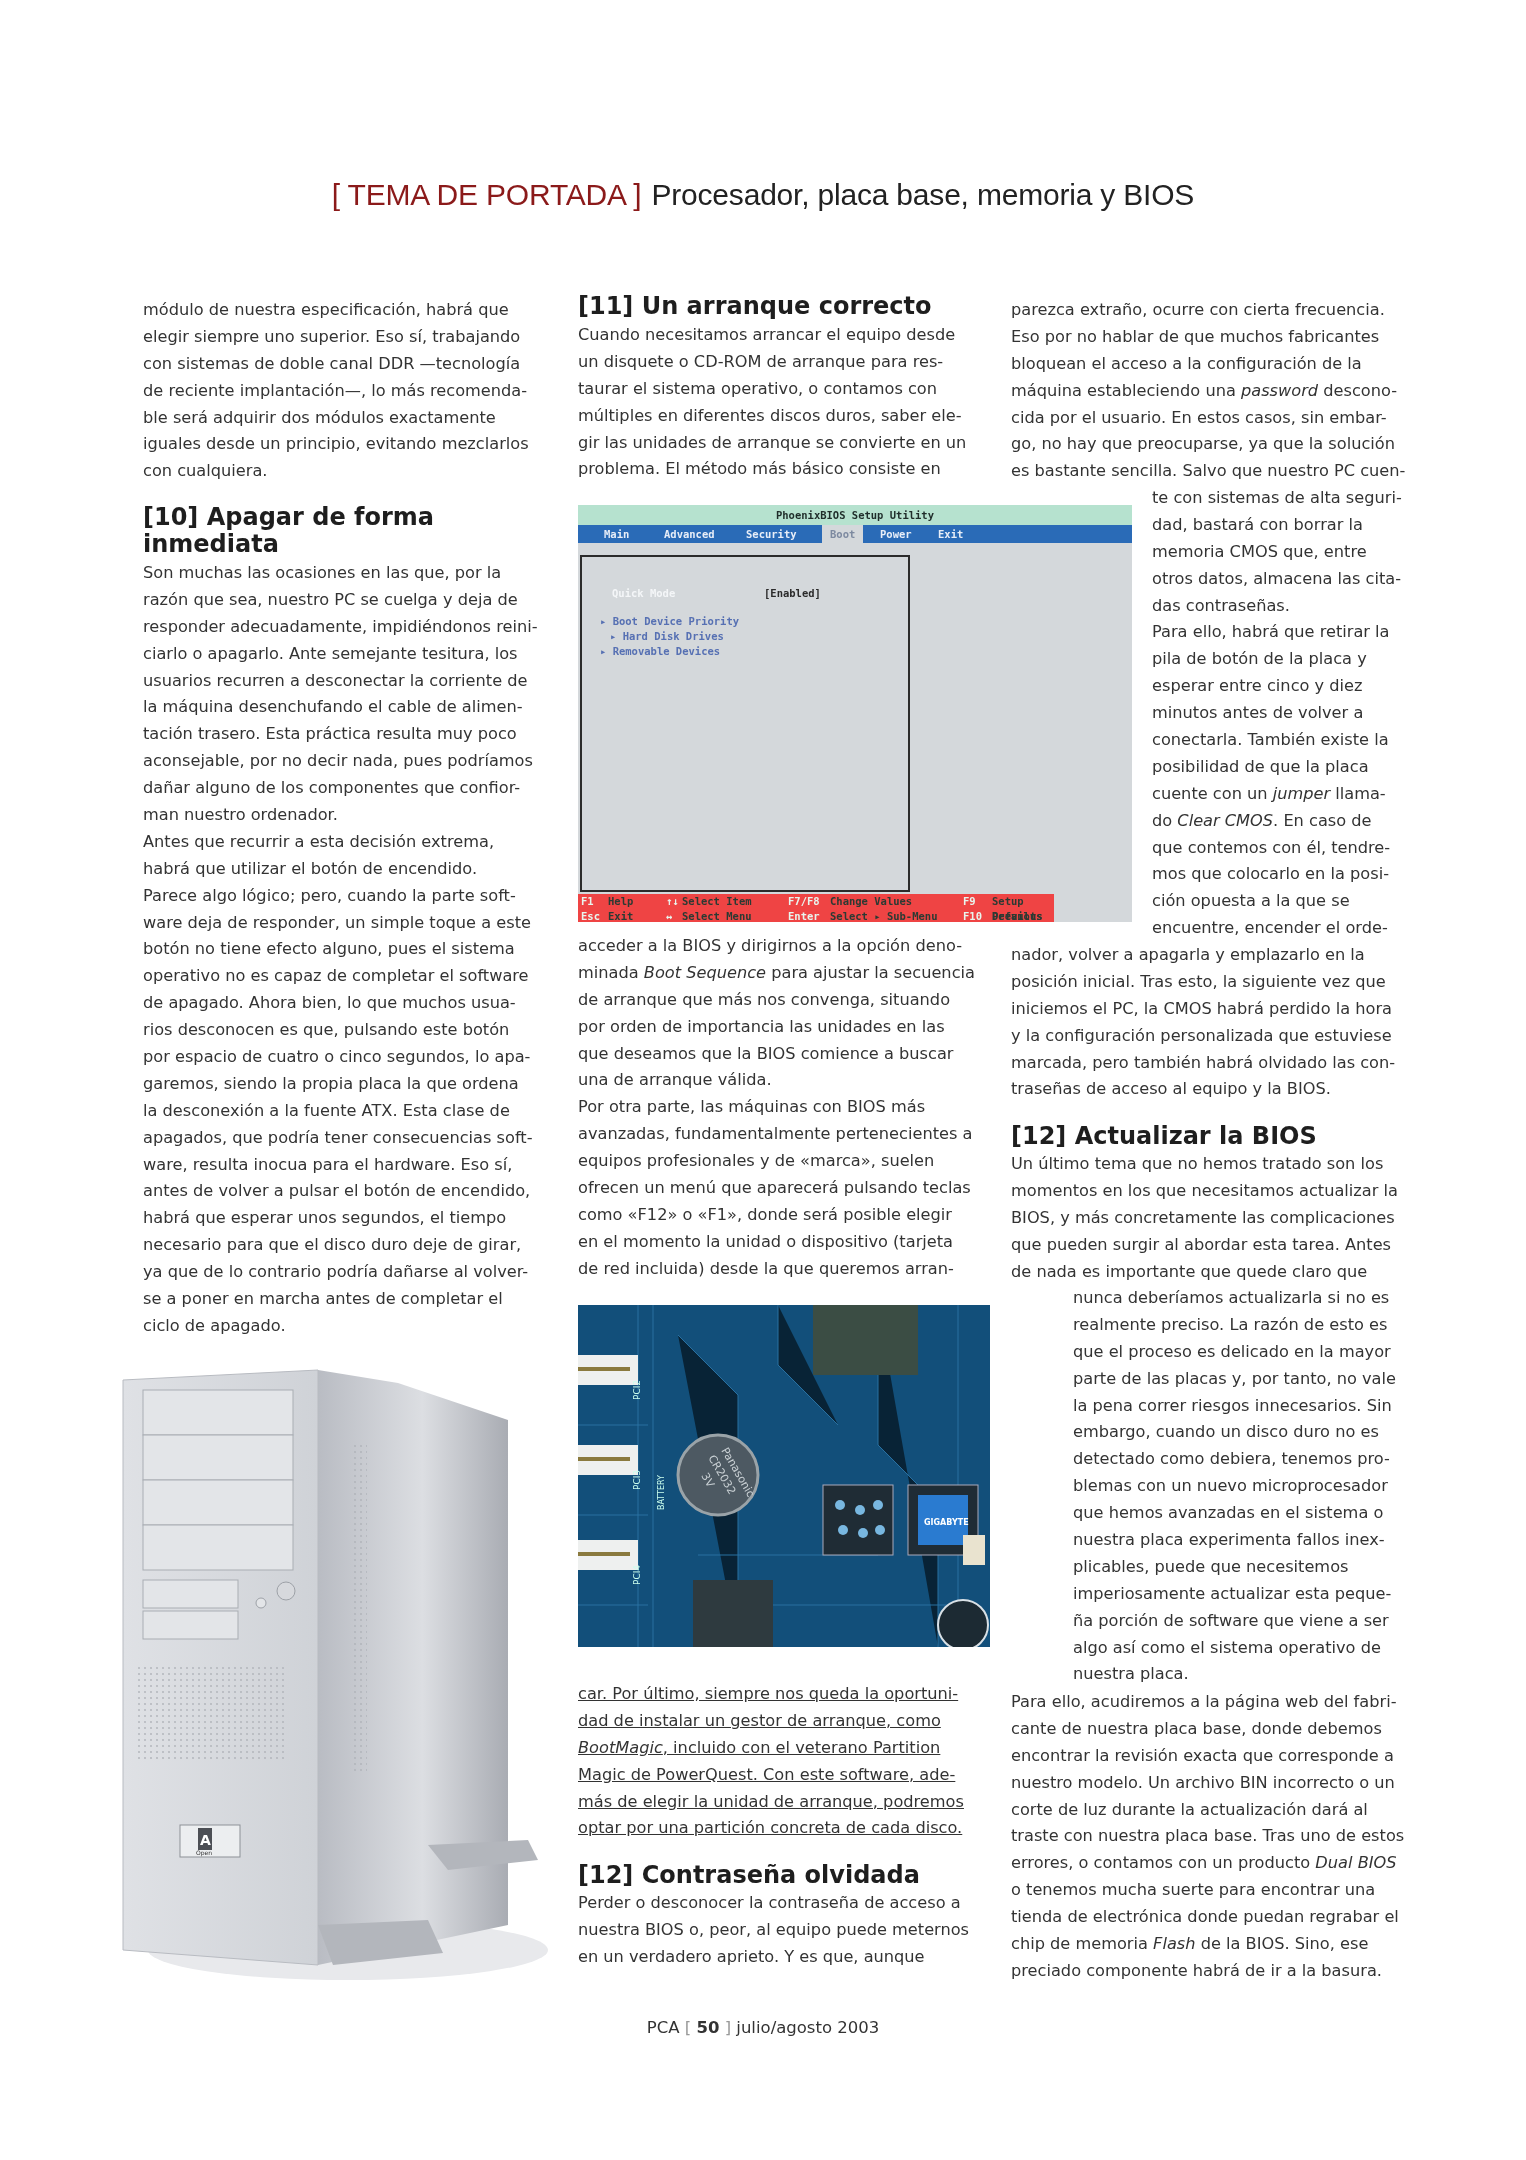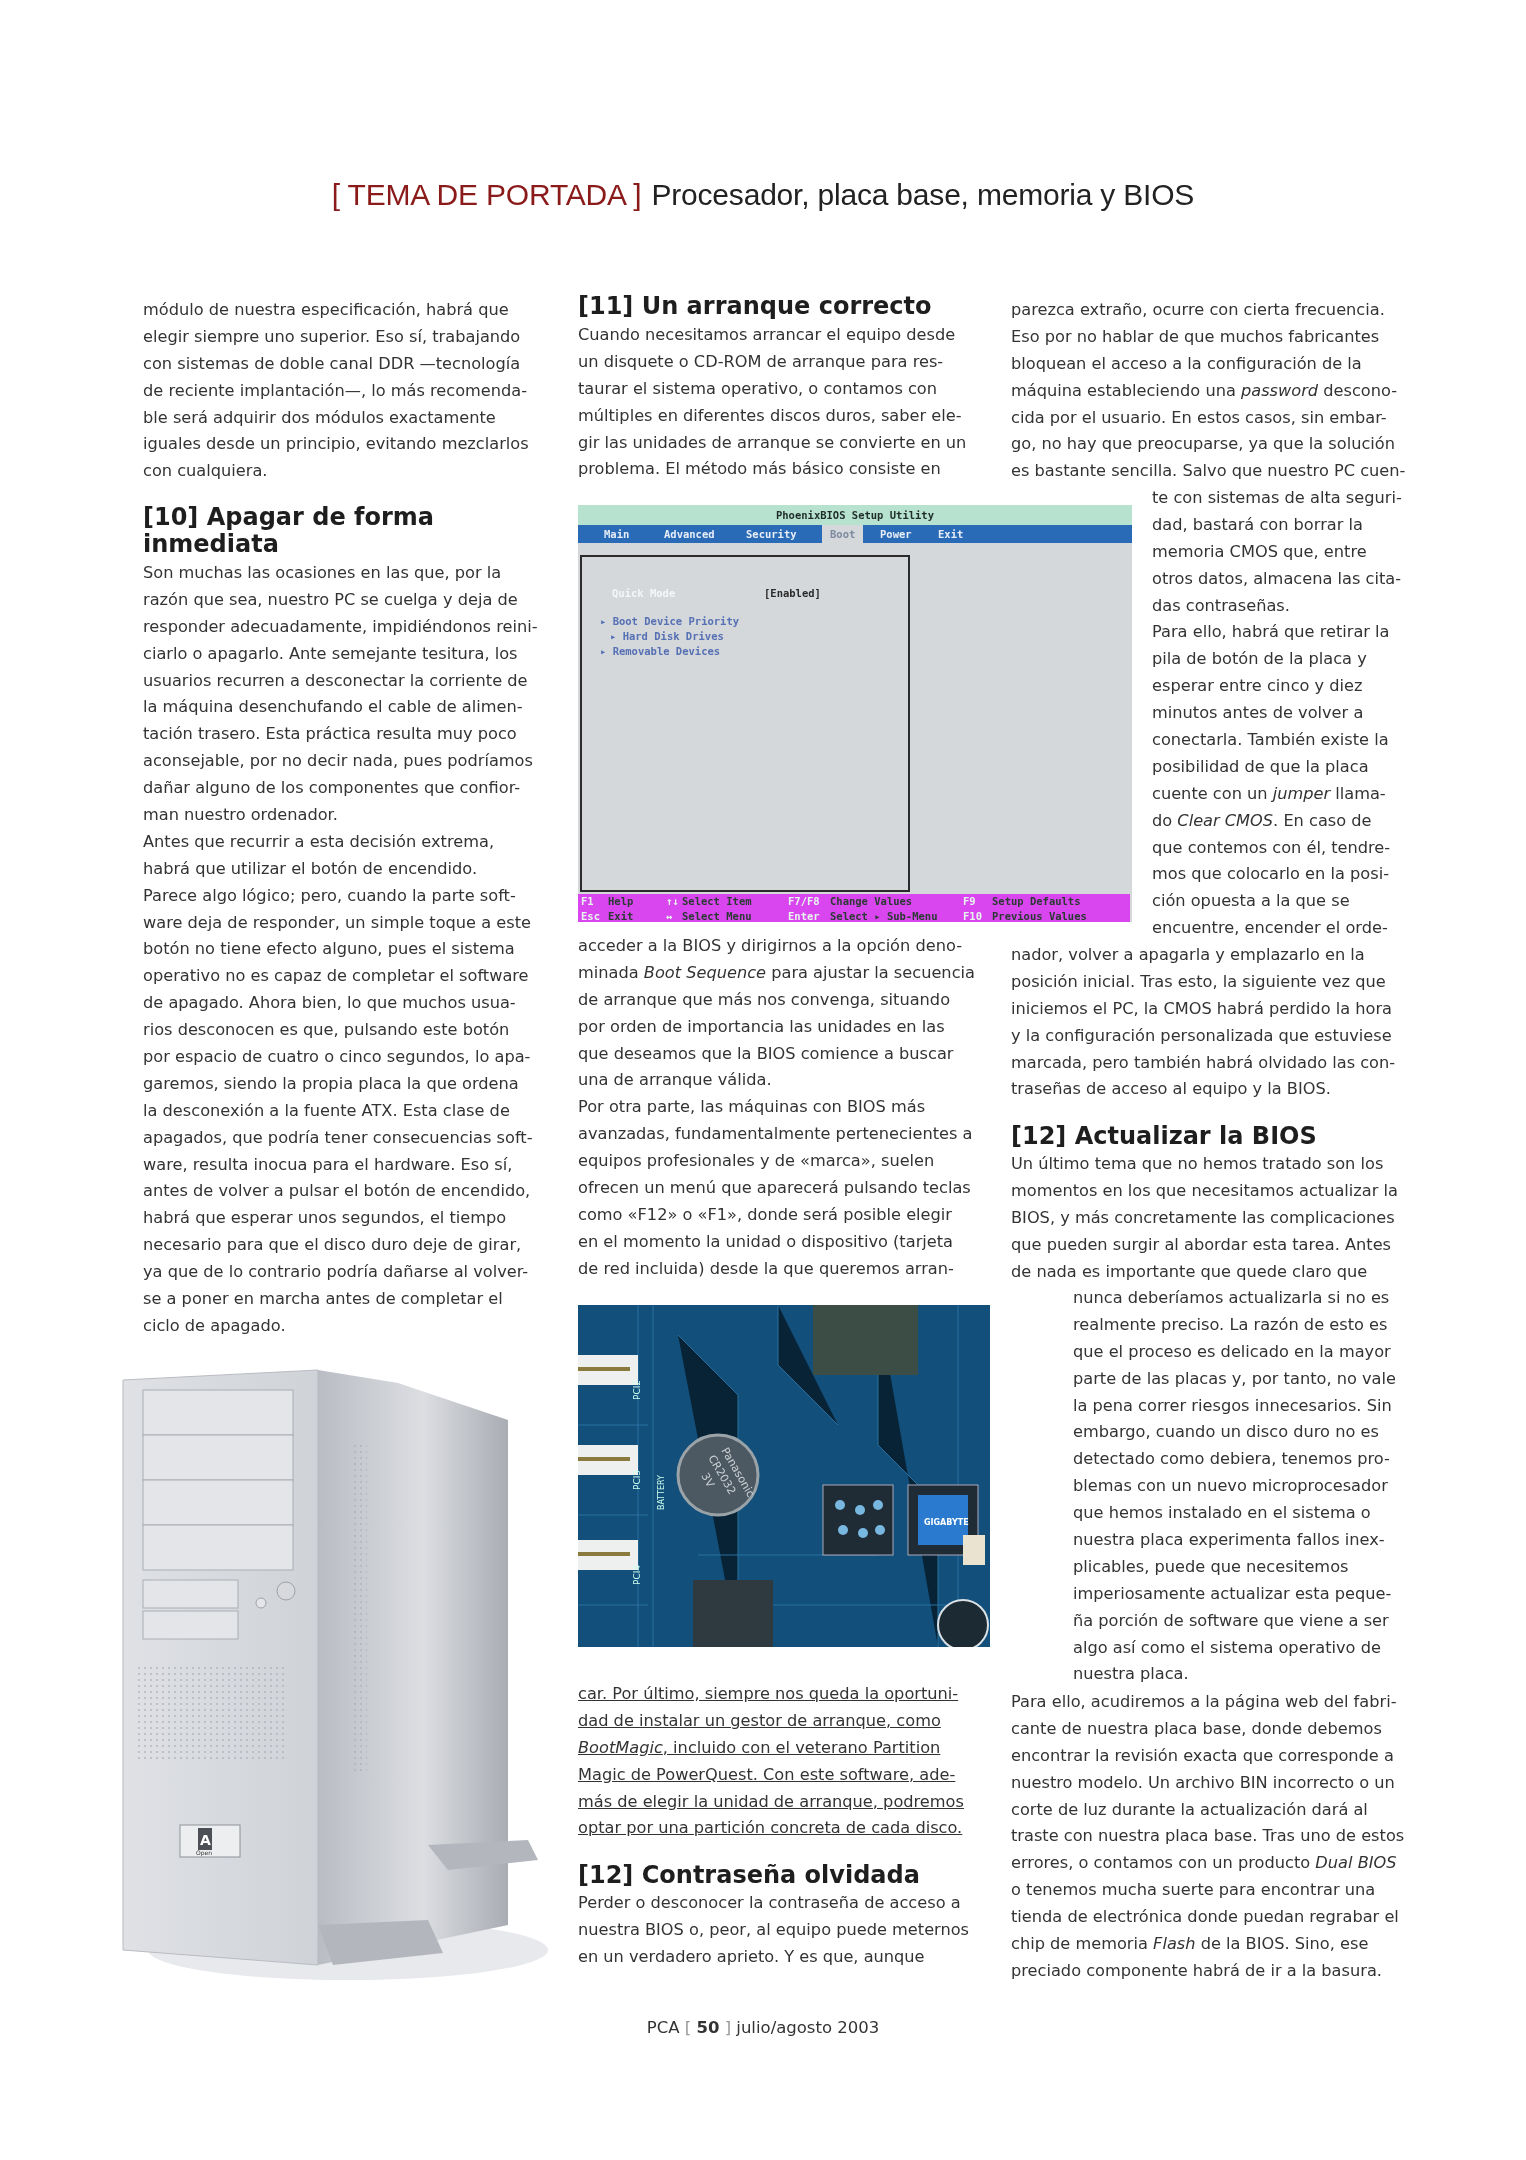--- a/index.html
+++ b/index.html
@@ -17,21 +17,21 @@
   .bios .menu span{position:absolute;top:0;line-height:18px;color:#e8eef8;}
   .bios .menu span.active{background:#d4d8db;color:#7d8aa0;padding:0 8px;}
   .bios .leftpane{position:absolute;left:2px;top:50px;width:326px;height:333px;border:2px solid #2b2b2b;}
   .bios .rightpane{position:absolute;left:330px;top:50px;width:200px;height:333px;border:2px solid #2b2b2b;}
   .bios .rightpane .hsep{position:absolute;left:0;top:40px;width:200px;height:2px;background:#2b2b2b;}
   .bios .help-title{position:absolute;left:0;top:14px;width:200px;text-align:center;color:#2b2b2b;}
   .bios .help-text{position:absolute;left:8px;top:70px;width:190px;line-height:15px;color:#2b2b2b;white-space:pre;}
   .bios .item{position:absolute;color:#5670b3;}
   .bios .qm{position:absolute;left:30px;top:30px;color:#f4f6f8;}
   .bios .qmv{position:absolute;left:182px;top:30px;color:#2b2b2b;}
-  .bios .footer{position:absolute;left:0;top:389px;width:552px;height:30px;background:#d946ef;}
+  .bios .footer{position:absolute;left:0;top:389px;width:476px;height:30px;background:#ef4444;}
   .bios .footer span{position:absolute;line-height:15px;color:#2b3a33;}
   .bios .footer span.key{color:#e8f5ee;}
   .mobo{position:absolute;left:578px;top:1305px;width:412px;height:342px;overflow:hidden;background:#0e4f7c;}
   .tower{position:absolute;left:118px;top:1365px;width:430px;height:640px;}
   .footer-page{position:absolute;left:0;width:1526px;top:2018px;text-align:center;font-size:16.5px;color:#333;}
   .footer-page b{font-weight:bold;}
   .footer-page .br{color:#999;}
 </style>
 </head>
 <body>
@@ -295,21 +295,21 @@
   </div>
 <div class="col" id="col3f" style="left:1073px;top:1285px;width:360px;">
     <span class="ln">nunca deberíamos actualizarla si no es</span>
     <span class="ln">realmente preciso. La razón de esto es</span>
     <span class="ln">que el proceso es delicado en la mayor</span>
     <span class="ln">parte de las placas y, por tanto, no vale</span>
     <span class="ln">la pena correr riesgos innecesarios. Sin</span>
     <span class="ln">embargo, cuando un disco duro no es</span>
     <span class="ln">detectado como debiera, tenemos pro-</span>
     <span class="ln">blemas con un nuevo microprocesador</span>
-    <span class="ln">que hemos instalado en el sistema o</span>
+    <span class="ln">que hemos avanzadas en el sistema o</span>
     <span class="ln">nuestra placa experimenta fallos inex-</span>
     <span class="ln">plicables, puede que necesitemos</span>
     <span class="ln">imperiosamente actualizar esta peque-</span>
     <span class="ln">ña porción de software que viene a ser</span>
     <span class="ln">algo así como el sistema operativo de</span>
     <span class="ln">nuestra placa.</span>
   </div>
 <div class="col" id="col3g" style="left:1011px;top:1689px;width:420px;">
     <span class="ln">Para ello, acudiremos a la página web del fabri-</span>
     <span class="ln">cante de nuestra placa base, donde debemos</span>

